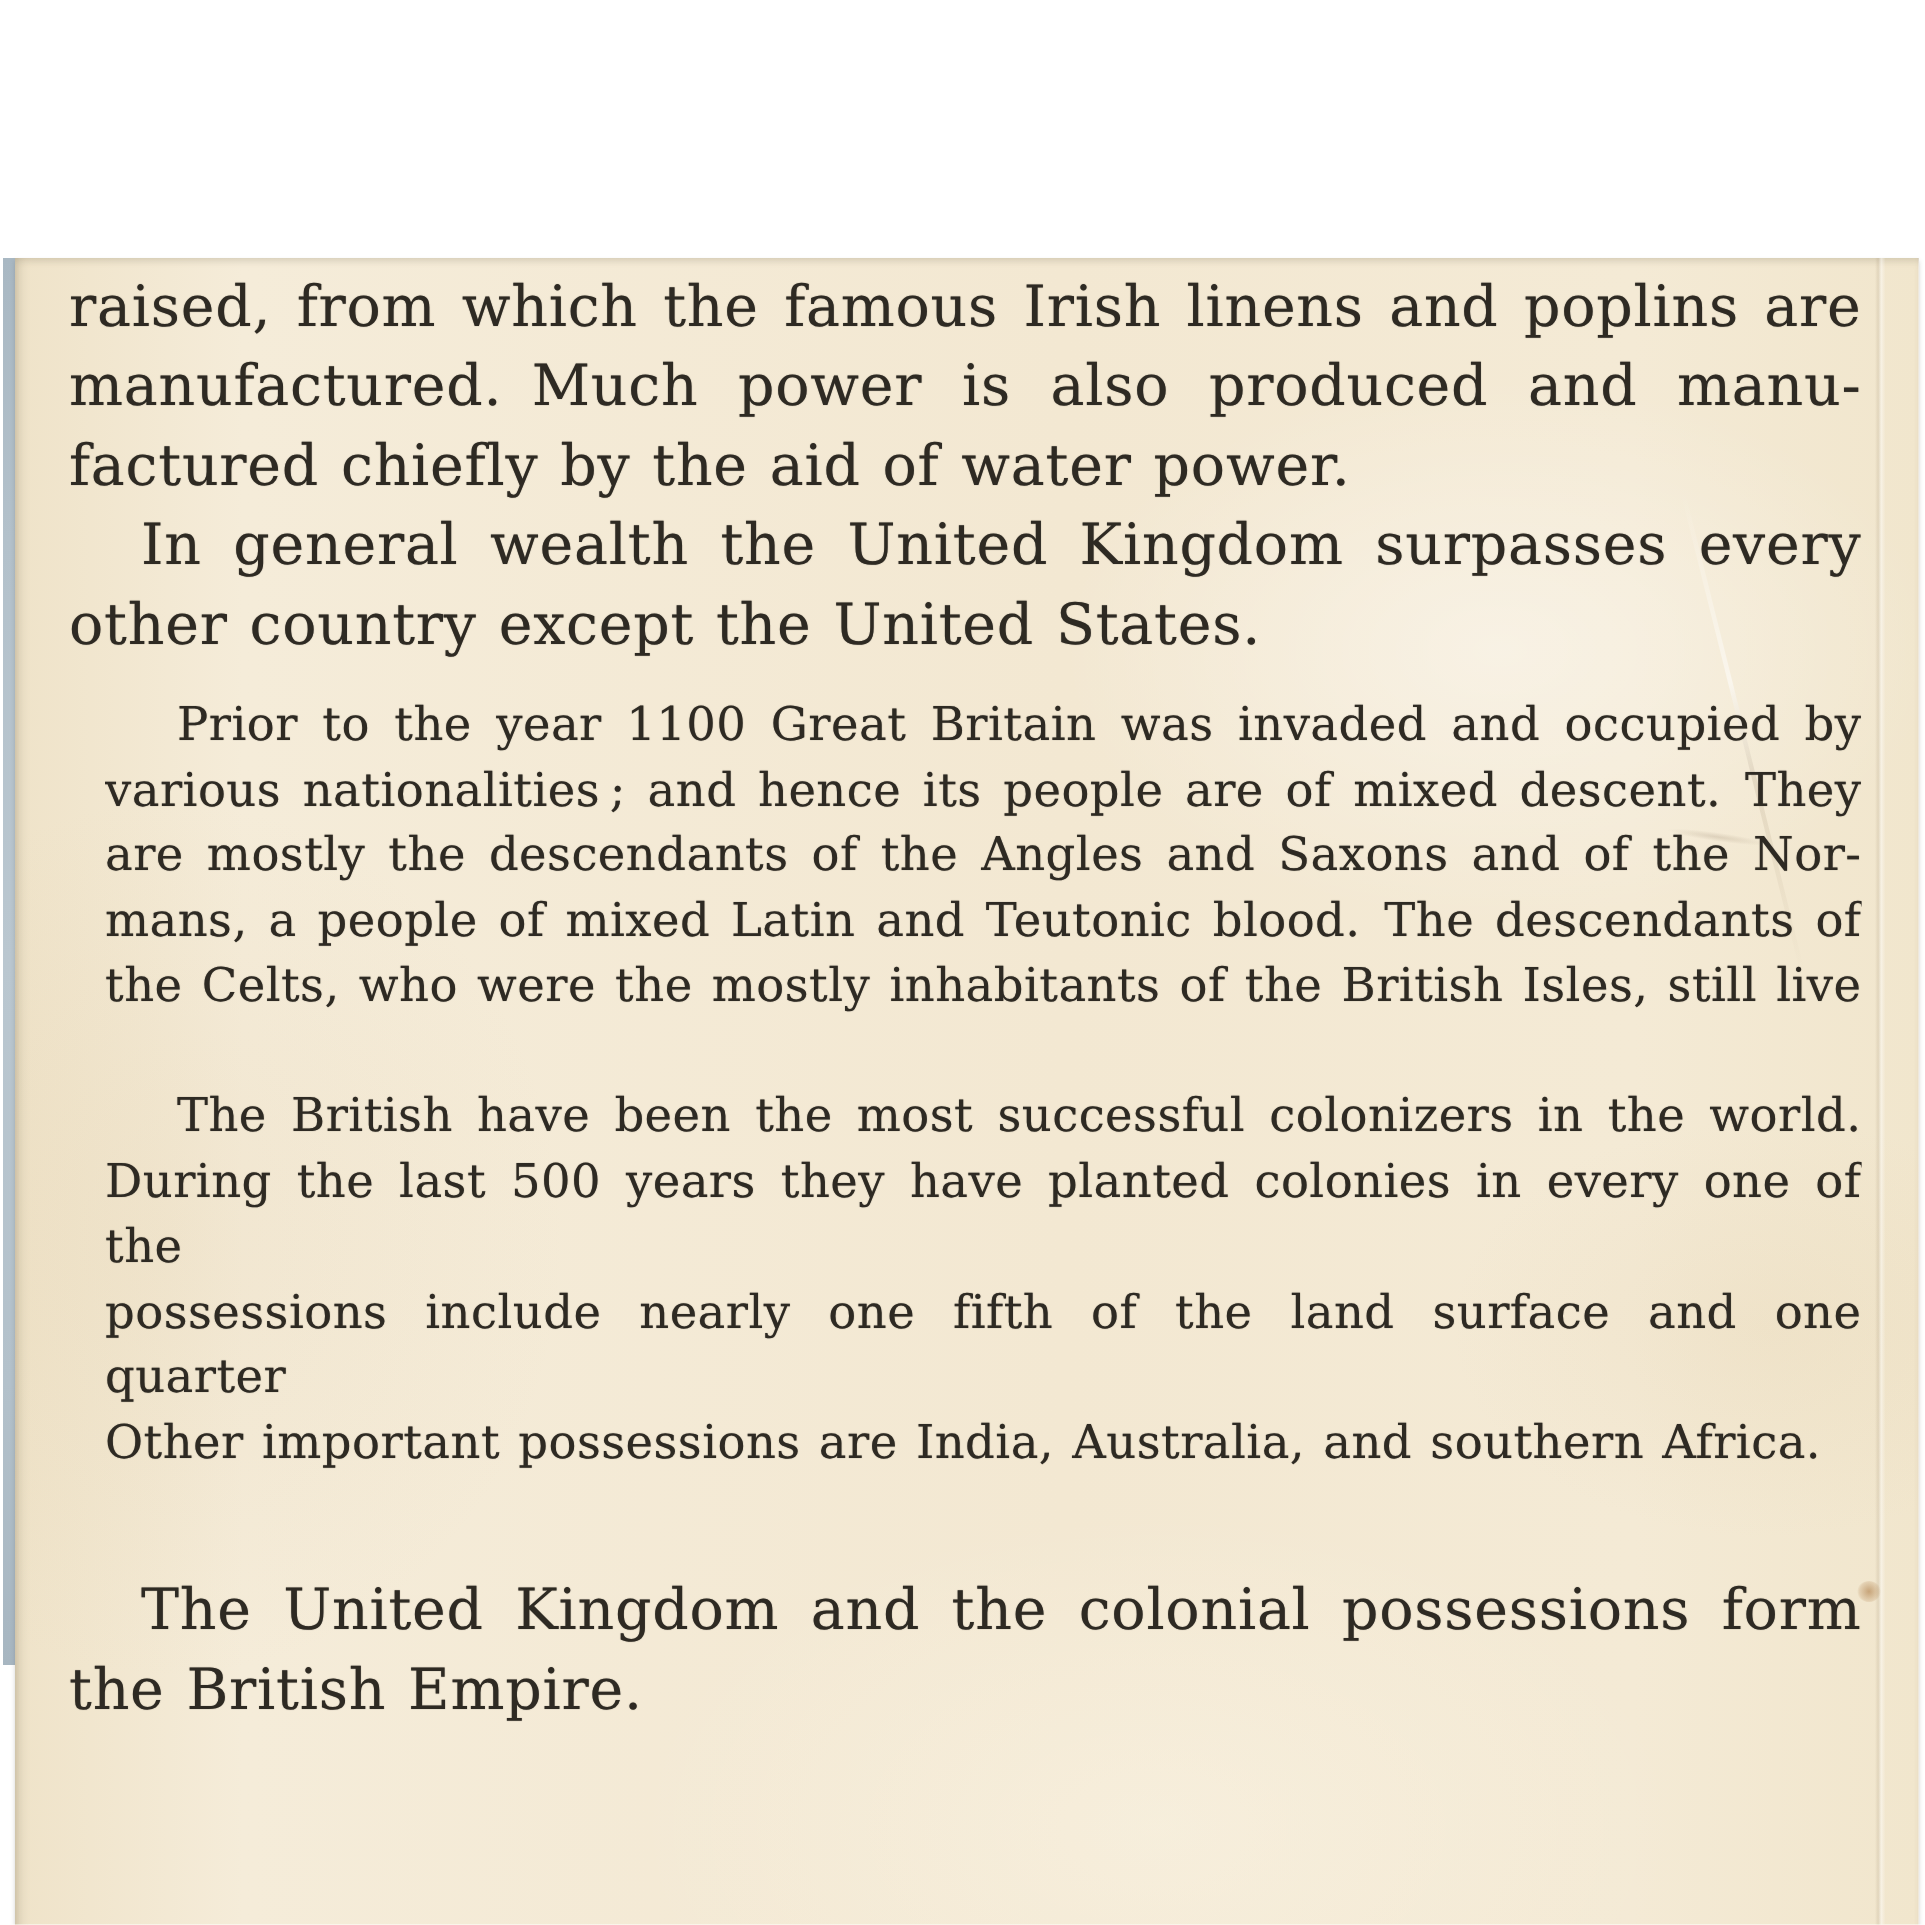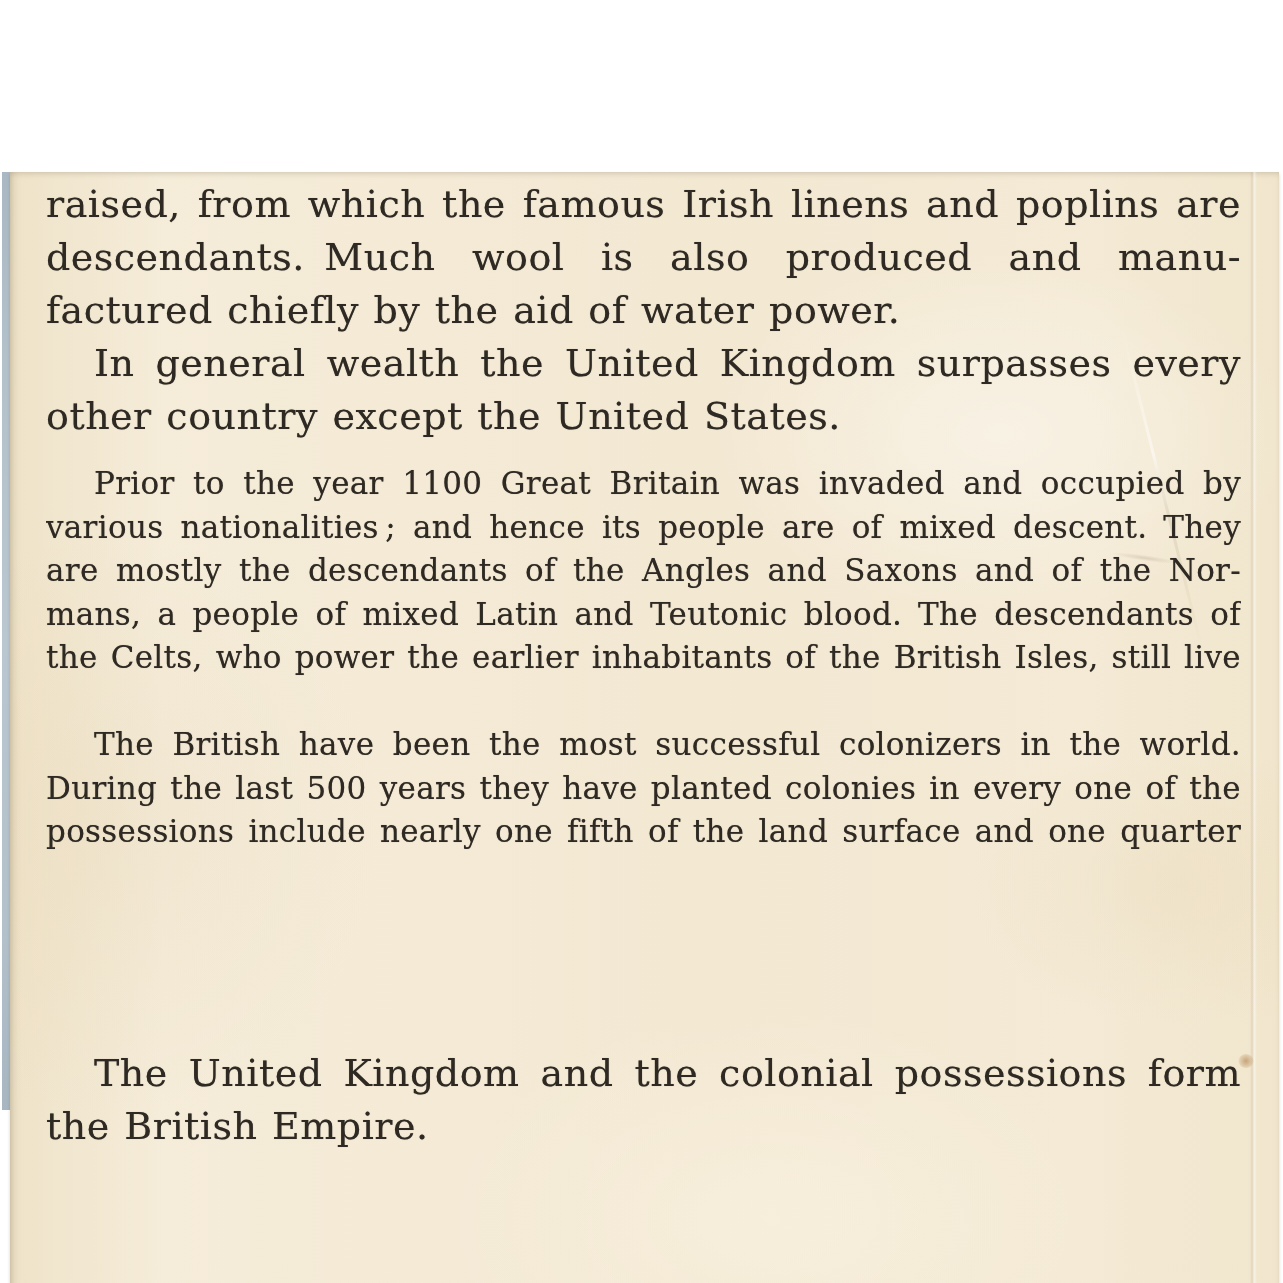--- a/index.html
+++ b/index.html
@@ -54,21 +54,21 @@
     position:absolute;left:1228px;top:882px;width:16px;height:14px;border-radius:50%;
     background:radial-gradient(circle at 50% 50%, rgba(164,110,52,0.55), rgba(164,110,52,0.18) 60%, rgba(164,110,52,0) 75%);
   }
   .text{
     position:absolute;left:36px;right:38px;top:0;bottom:0;
     color:var(--ink);
     text-shadow:0 0 0.7px rgba(46,42,35,0.55);
   }
   .para{position:absolute;left:0;right:0;}
   .para-large{font-size:38px;line-height:53px;letter-spacing:0.5px;}
-  .para-small{font-size:31px;line-height:43.5px;letter-spacing:0.3px;}
+  .para-small{font-size:31px;line-height:43.5px;letter-spacing:0.3px;margin-left:24px;}
   .line{
     text-align:justify;
     text-align-last:justify;
     overflow:hidden;
     word-spacing:2px;
   }
   .line.last{text-align-last:left;}
   .line.indent{padding-left:48px;}
   .para-a{top:6px;}
   .para-b{top:165px;}
@@ -84,41 +84,42 @@
 <div class="paper">
   <div class="crease-vertical"></div>
   <div class="crease-diagonal"></div>
   <div class="wrinkle"></div>
   <div class="stain-spot"></div>
 
   <div class="text">
 
     <div class="para para-large para-a">
       <div class="line">raised, from which the famous Irish linens and poplins are</div>
-      <div class="line">descendants. Much wool is also produced and manu-</div>
+      <div class="line">manufactured. Much power is also produced and manu-</div>
       <div class="line last">factured chiefly by the aid of water power.</div>
     </div>
 
     <div class="para para-large para-b">
       <div class="line indent">In general wealth the United Kingdom surpasses every</div>
       <div class="line last">other country except the United States.</div>
     </div>
 
     <div class="para para-small para-c">
       <div class="line indent">Prior to the year 1100 Great Britain was invaded and occupied by</div>
       <div class="line">various nationalities ; and hence its people are of mixed descent. They</div>
       <div class="line">are mostly the descendants of the Angles and Saxons and of the Nor-</div>
       <div class="line">mans, a people of mixed Latin and Teutonic blood. The descendants of</div>
-      <div class="line">the Celts, who power the earlier inhabitants of the British Isles, still live</div>
+      <div class="line">the Celts, who were the mostly inhabitants of the British Isles, still live</div>
     </div>
 
     <div class="para para-small para-d">
       <div class="line indent">The British have been the most successful colonizers in the world.</div>
       <div class="line">During the last 500 years they have planted colonies in every one of the</div>
       <div class="line">possessions include nearly one fifth of the land surface and one quarter</div>
+      <div class="line last">Other important possessions are India, Australia, and southern Africa.</div>
     </div>
 
     <div class="para para-large para-e">
       <div class="line indent">The United Kingdom and the colonial possessions form</div>
       <div class="line last">the British Empire.</div>
     </div>
 
   </div>
 </div>
 

